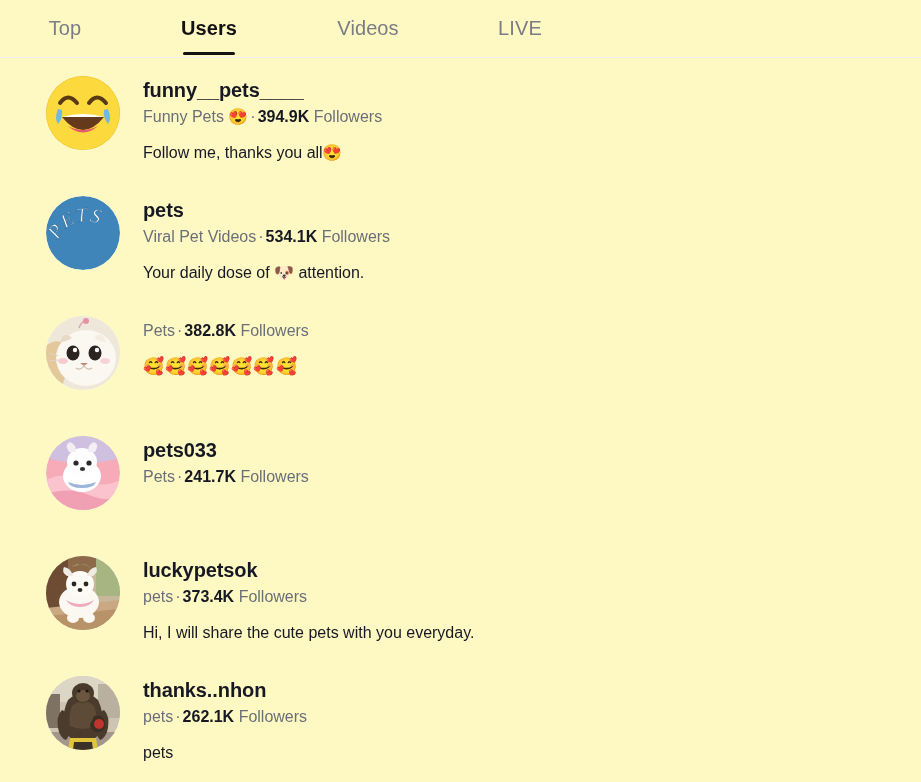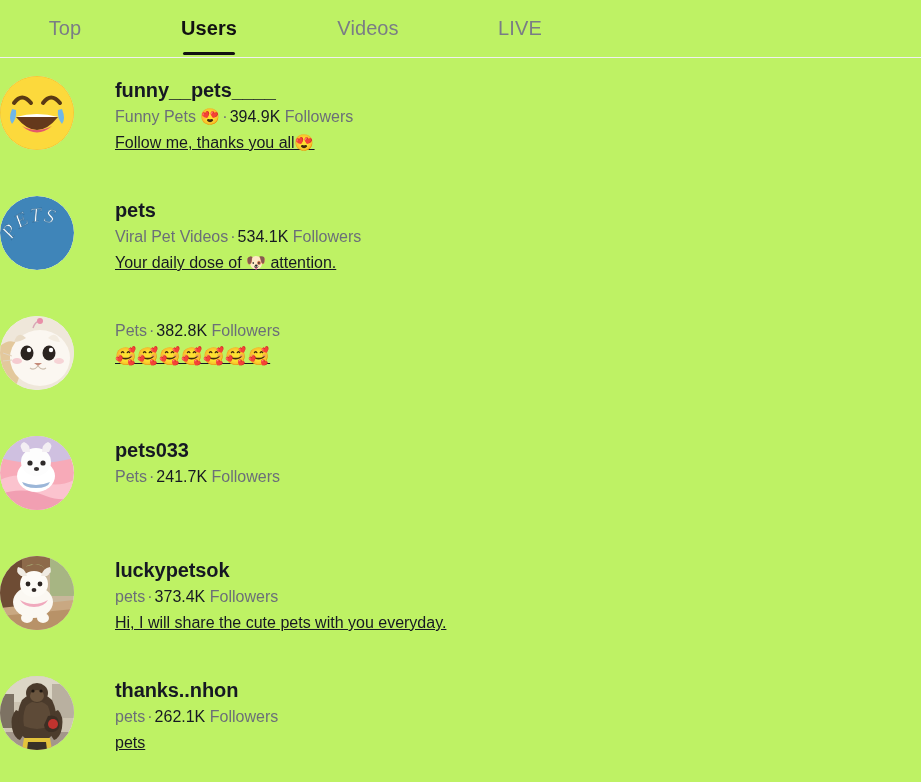--- a/index.html
+++ b/index.html
@@ -10,21 +10,21 @@
     background: #ffffff;
     font-family: "Liberation Sans", sans-serif;
     -webkit-font-smoothing: antialiased;
     overflow: hidden;
   }
 
   #app {
     position: relative;
     width: 921px;
     height: 782px;
-    background: #bef264;
+    background: #fef9c3;
   }
 
   
   .tabbar {
     position: relative;
     height: 58px;
     width: 921px;
     border-bottom: 1px solid #f0f0f1;
   }
 
@@ -66,24 +66,24 @@
 
   
   .userlist {
     position: relative;
     padding-top: 18px;
   }
 
   .user-row {
     position: relative;
     height: 120px;
+    padding-left: 46px;
     display: flex;
     align-items: flex-start;
     cursor: pointer;
-    gap: 18px;
   }
 
   .avatar {
     position: relative;
     flex: 0 0 auto;
     width: 74px;
     height: 74px;
     border-radius: 50%;
     overflow: hidden;
     background: #eeeeee;
@@ -108,33 +108,32 @@
 
   .meta {
     margin-top: 2px;
     font-size: 16px;
     line-height: 23px;
     color: #6b6f78;
     white-space: nowrap;
   }
 
   .meta .followers-count {
-    font-weight: 400;
+    font-weight: 700;
     color: #161823;
   }
 
   .meta .sep { padding: 0 2px; }
 
   .bio {
-    margin-top: 3px;
+    margin-top: 13px;
     font-size: 16px;
     line-height: 23px;
     color: #161823;
     white-space: nowrap;
-    text-decoration: underline;
   }
 
   .bio.emoji-line { font-size: 17px; letter-spacing: 1px; }
 
   .emoji { font-family: "DejaVu Sans", sans-serif; }
 </style>
 </head>
 <body>
 
 <div id="app">

